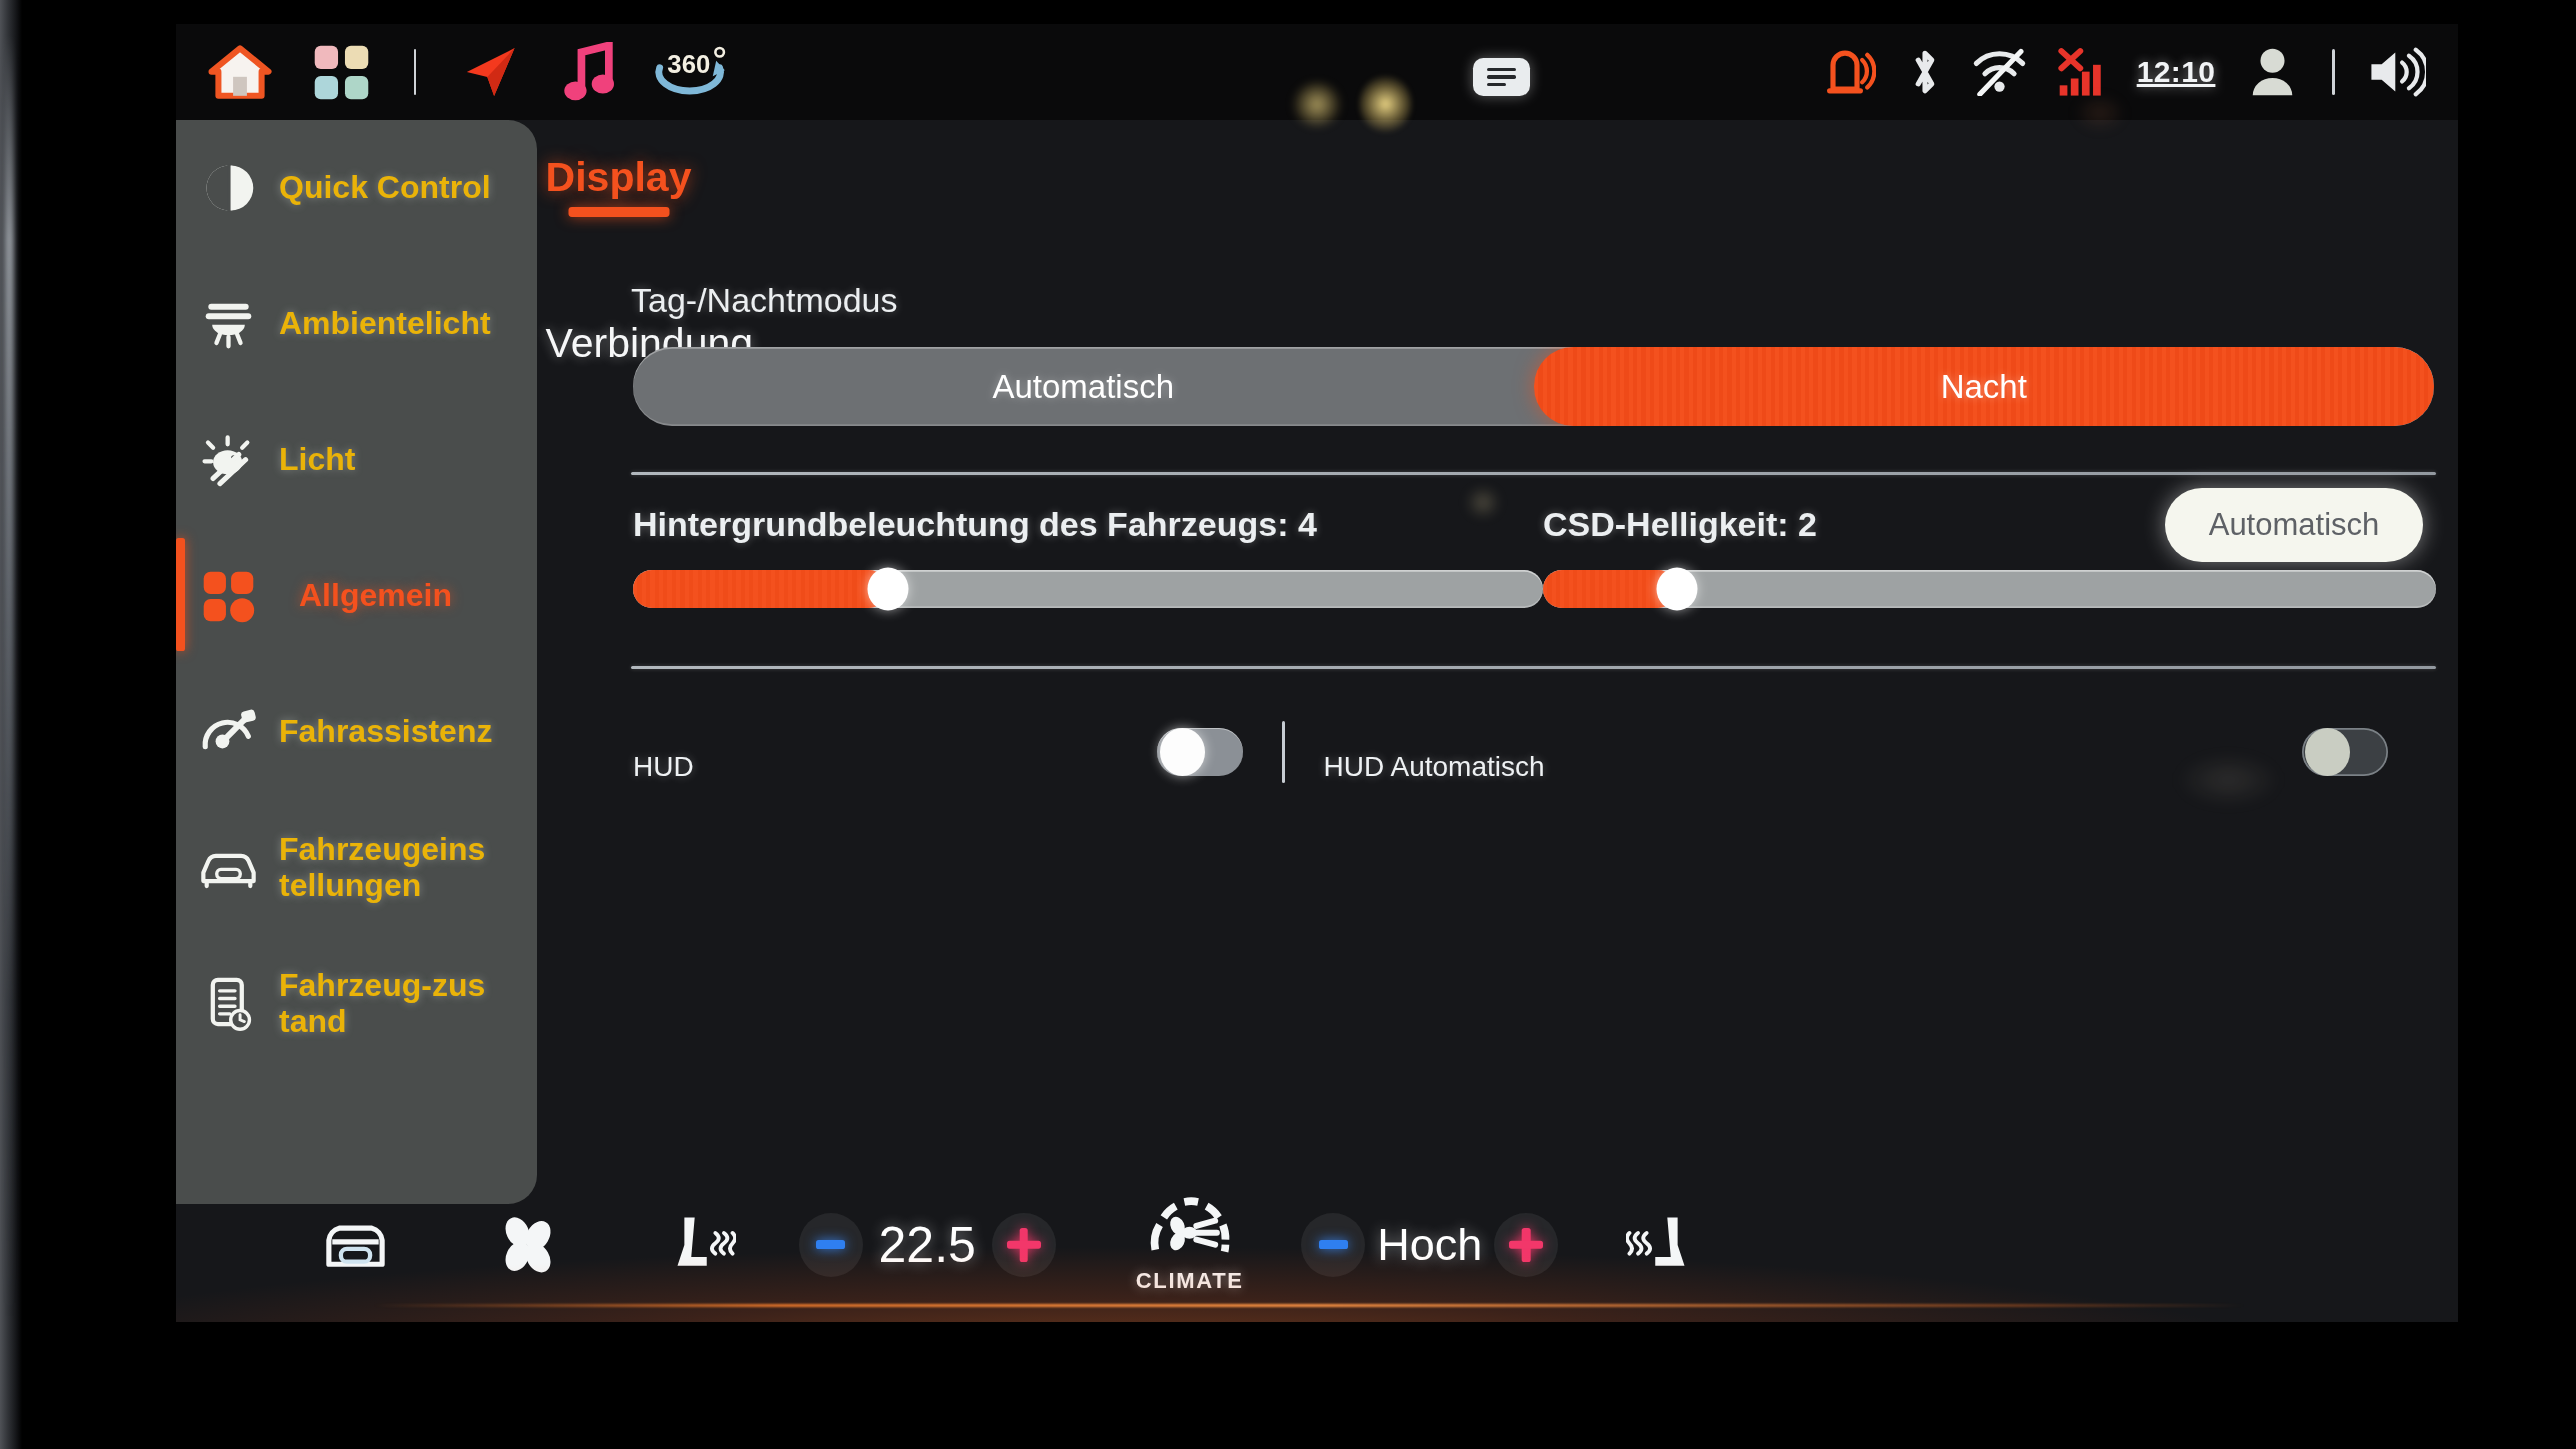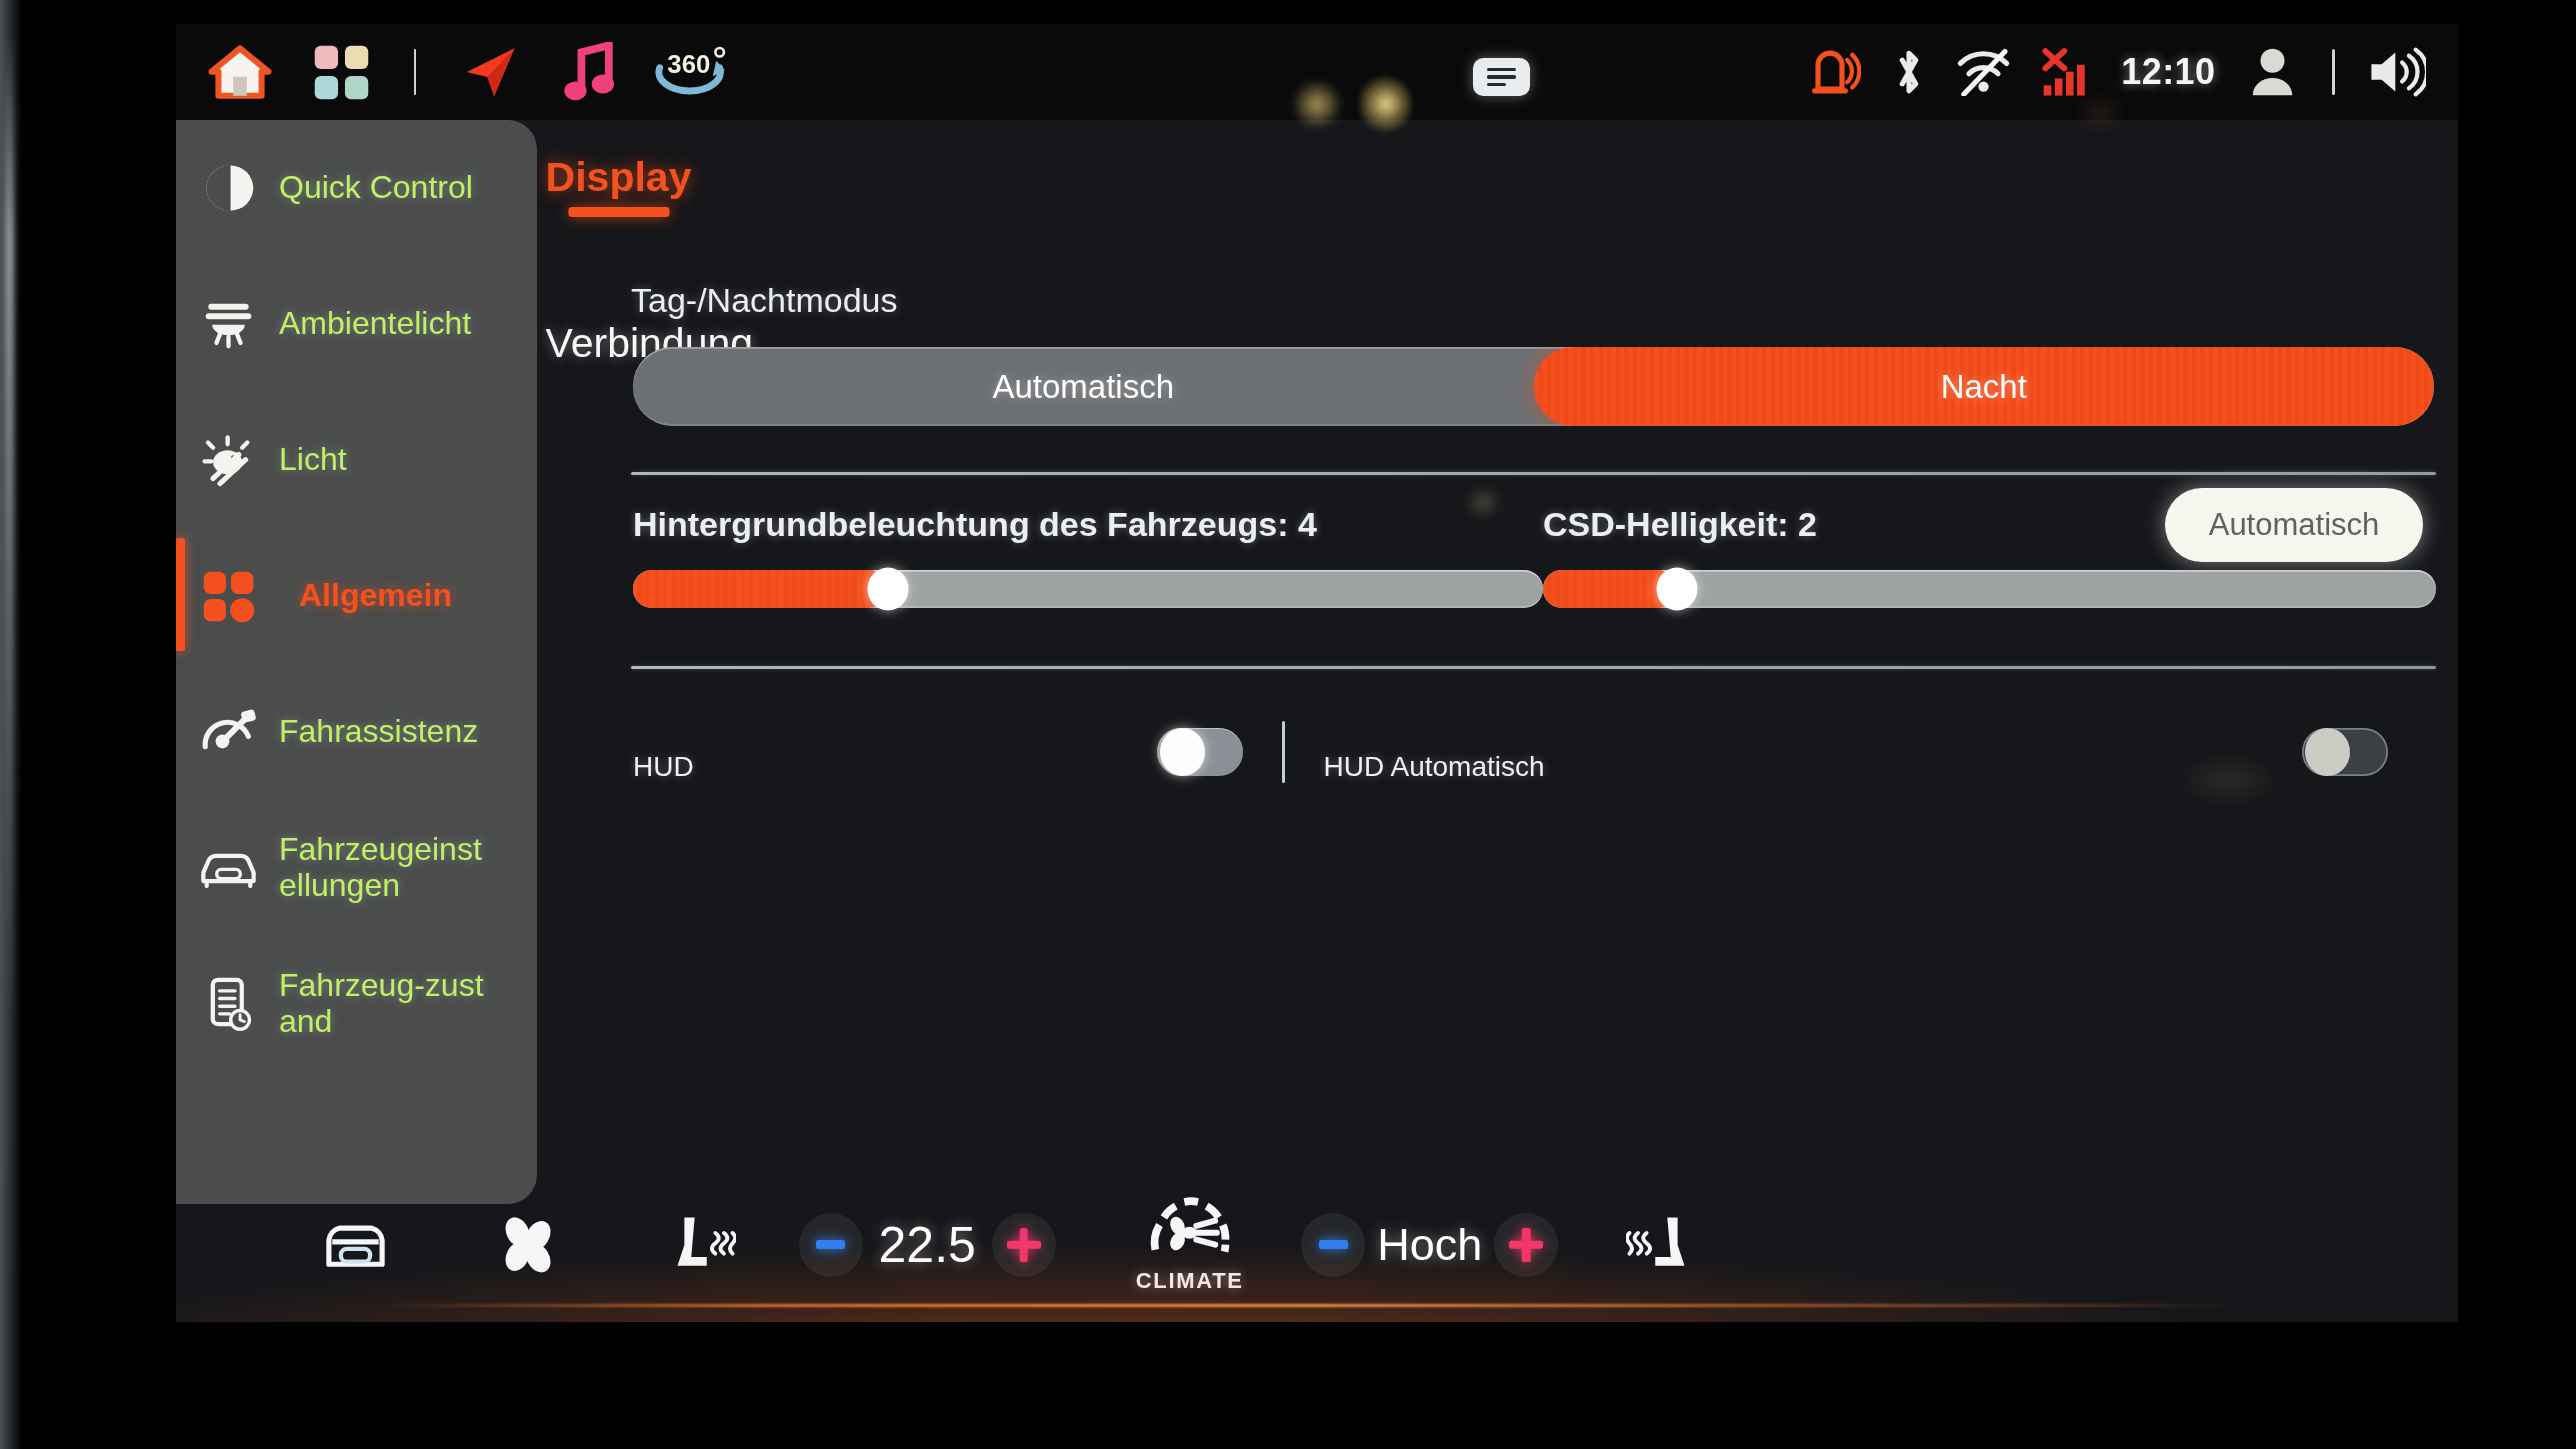--- a/index.html
+++ b/index.html
@@ -108,25 +108,26 @@
     height: 96px;
   }
   .sb-sep {
     width: 2.6px; height: 46px;
     background: #cfd3d8;
     margin: 0 22px;
     border-radius: 1.7px;
   }
   .clock {
     color: #f2f4f6;
-    font-size: 36px;
+    font-size: 30px;
     font-weight: 700;
     letter-spacing: 0.4px;
     padding: 0 19px;
     text-shadow: 0 0 10.3px rgba(255,255,255,.45);
+    text-decoration: underline;
   }
   .center-pill {
     position: absolute;
     left: 1297px; top: 34px;
     width: 57px; height: 38px;
     background: #e9ecee;
     border-radius: 10.3px;
     display: flex; flex-direction: column;
     justify-content: center; align-items: center;
     gap: 4.3px;
@@ -159,22 +160,22 @@
     height: 136px;
   }
   .side-item .ico {
     flex: 0 0 auto;
     width: 57px; height: 57px;
     display: flex; align-items: center; justify-content: center;
   }
   .side-item .lbl {
     font-size: 32px;
     line-height: 1.12;
-    color: #bef264;
-    font-weight: 400;
+    color: #eab308;
+    font-weight: 700;
     max-width: 215px;
     word-break: break-all;
     text-shadow: 0 0 8.6px rgba(235,245,235,.35);
   }
   .side-item.active .lbl { color: #f4511e; font-weight: 700; text-shadow: 0 0 12px rgba(244,81,30,.6); margin-left: 20px; }
   .accent-bar {
     position: absolute;
     left: 0px; top: 10.3px;
     width: 9.4px; height: 113px;
     background: #f4511e;

